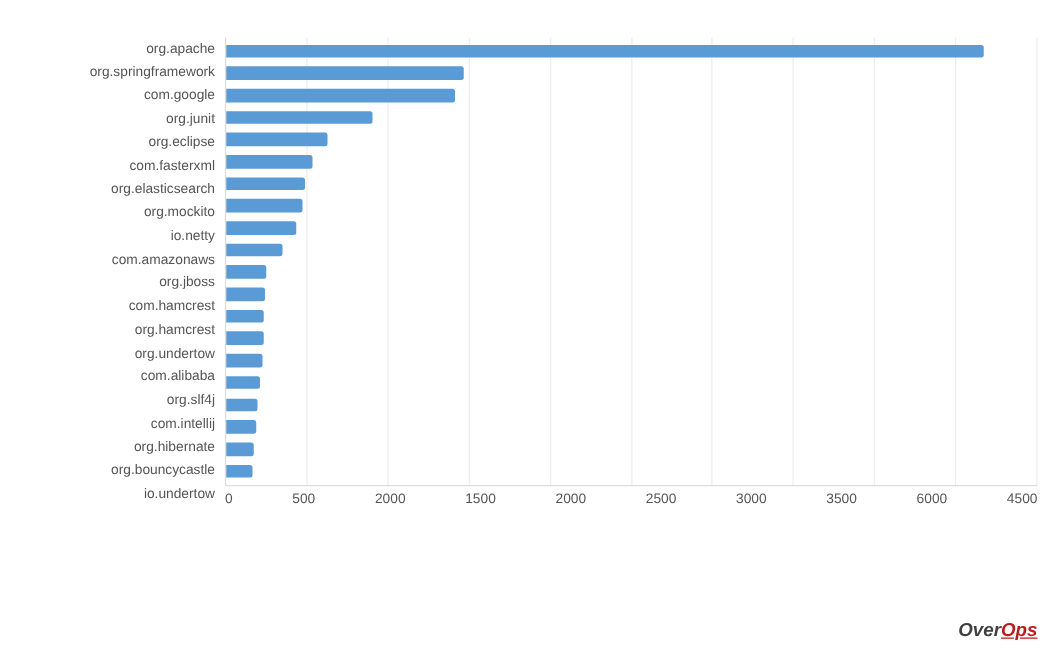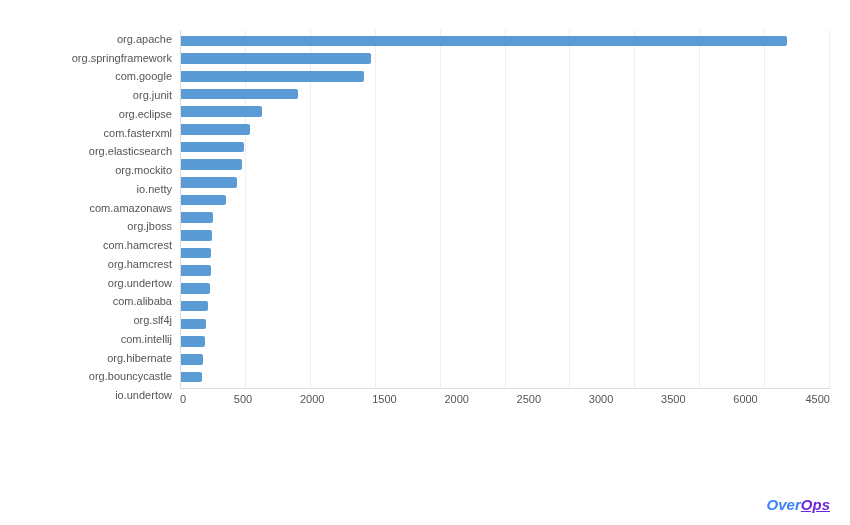--- a/index.html
+++ b/index.html
@@ -98,24 +98,24 @@
     .logo-area {
       position: absolute;
       bottom: 12px;
       right: 20px;
       font-size: 15px;
       color: #333;
       font-weight: bold;
       font-style: italic;
     }
     .logo-over {
-      color: #3b82f6;
+      color: #404040;
     }
     .logo-ops {
-      color: #6d28d9;
+      color: #b91c1c;
       text-decoration: underline;
     }
   </style>
 </head>
 <body>
 
 <div class="chart-container">
   <div class="chart-area">
     <div class="y-axis-labels" id="y-axis-labels">
         <div class="y-label">org.apache</div>

